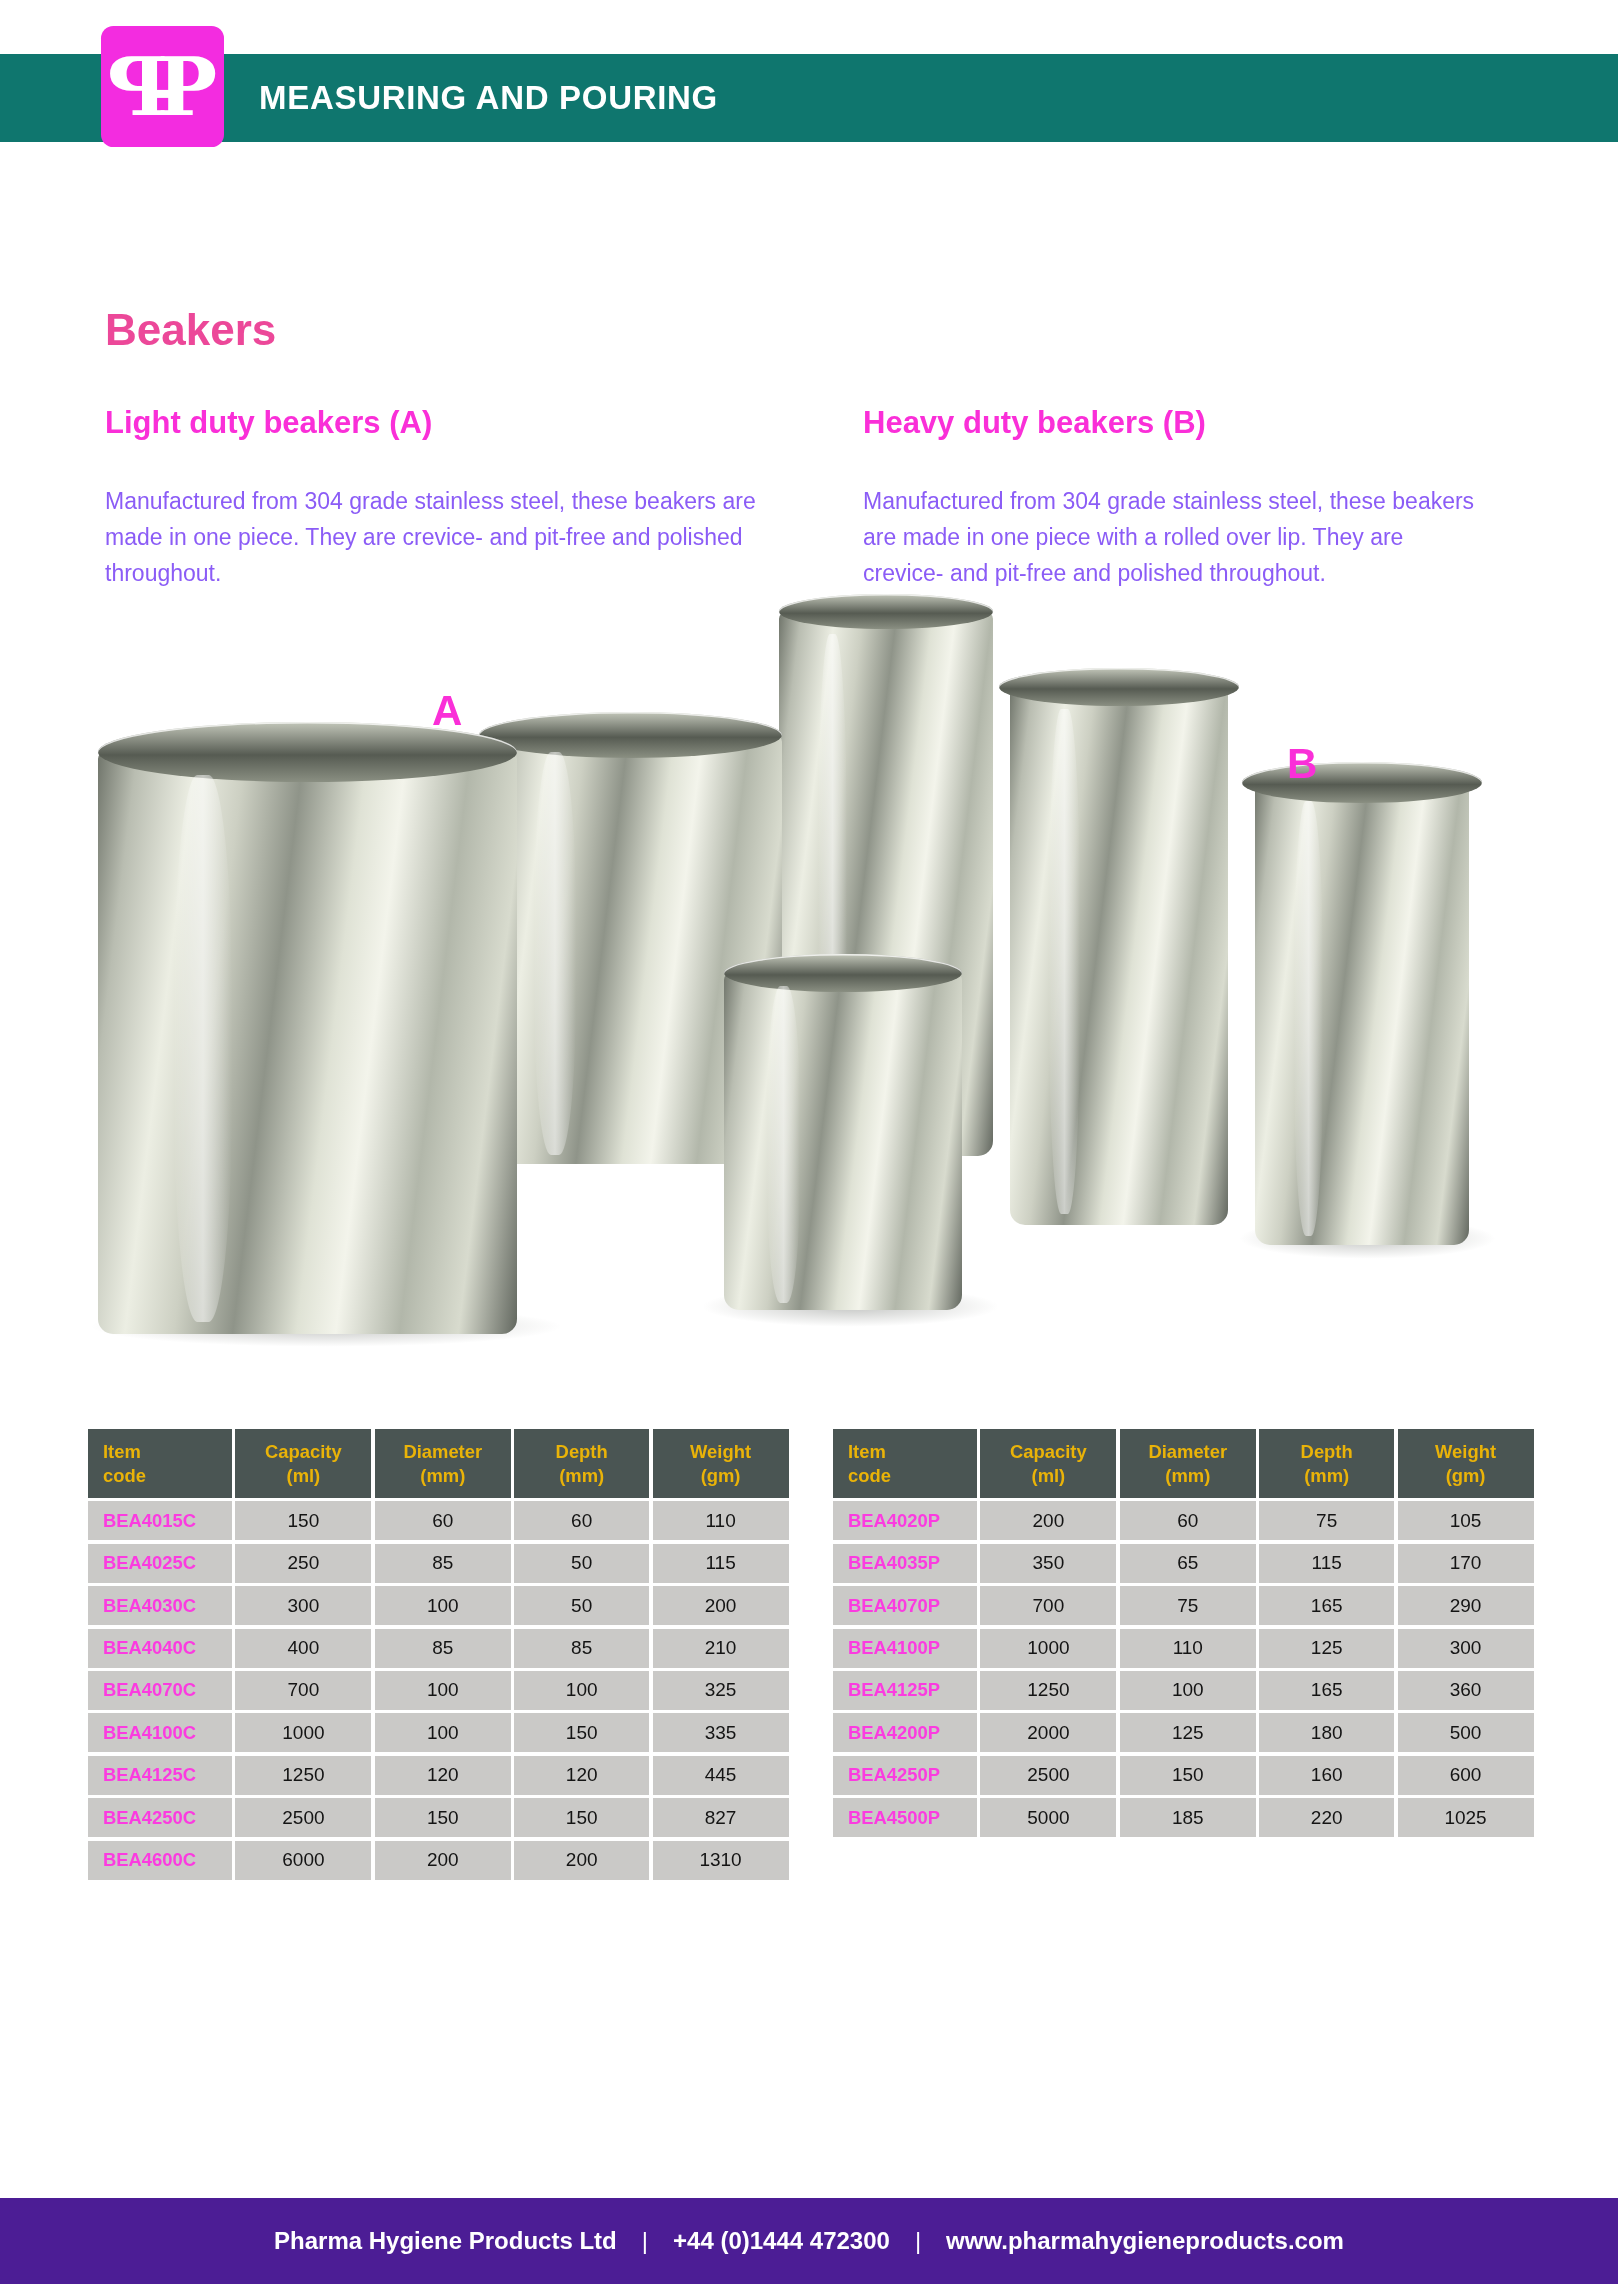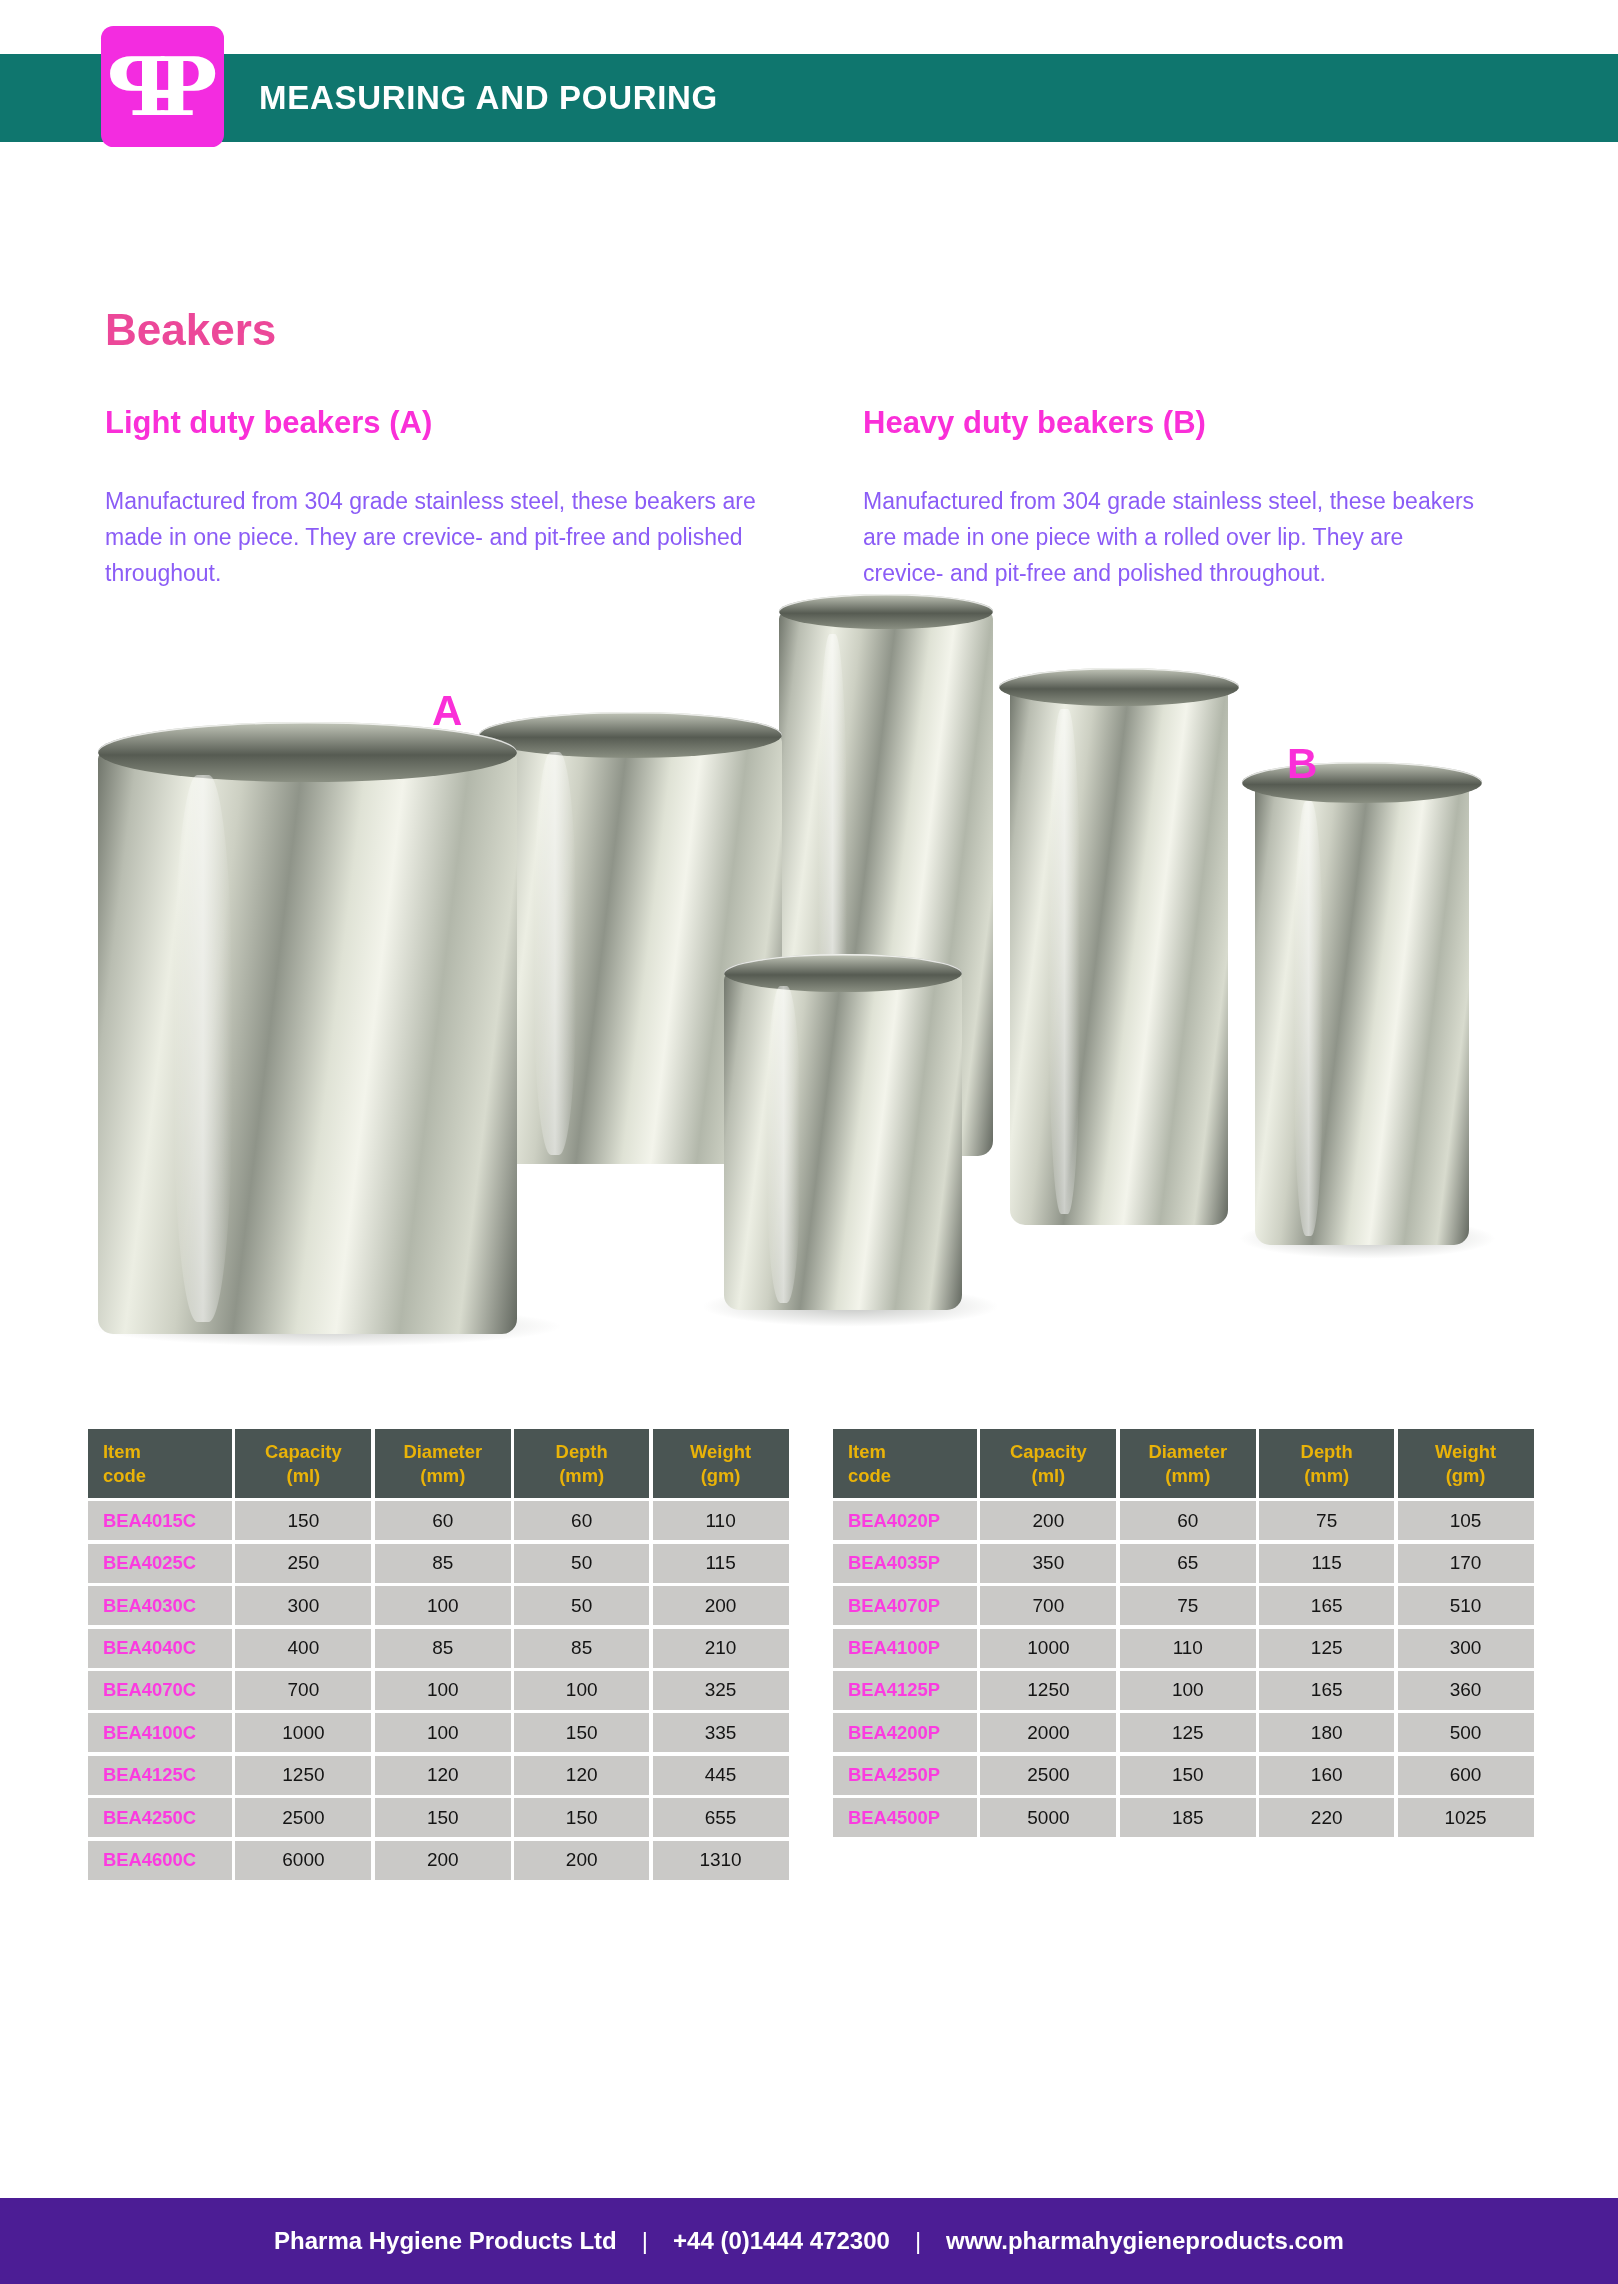--- a/index.html
+++ b/index.html
@@ -225,21 +225,21 @@
     <div class="cell">335</div>
     <div class="cell code">BEA4125C</div>
     <div class="cell">1250</div>
     <div class="cell">120</div>
     <div class="cell">120</div>
     <div class="cell">445</div>
     <div class="cell code">BEA4250C</div>
     <div class="cell">2500</div>
     <div class="cell">150</div>
     <div class="cell">150</div>
-    <div class="cell">655</div>
+    <div class="cell">827</div>
     <div class="cell code">BEA4600C</div>
     <div class="cell">6000</div>
     <div class="cell">200</div>
     <div class="cell">200</div>
     <div class="cell">1310</div>
   </div>
 <div class="ptable right">
     <div class="hcell first">
       <div>Item</div>
       <div>code</div>
@@ -267,21 +267,21 @@
     <div class="cell">105</div>
     <div class="cell code">BEA4035P</div>
     <div class="cell">350</div>
     <div class="cell">65</div>
     <div class="cell">115</div>
     <div class="cell">170</div>
     <div class="cell code">BEA4070P</div>
     <div class="cell">700</div>
     <div class="cell">75</div>
     <div class="cell">165</div>
-    <div class="cell">510</div>
+    <div class="cell">290</div>
     <div class="cell code">BEA4100P</div>
     <div class="cell">1000</div>
     <div class="cell">110</div>
     <div class="cell">125</div>
     <div class="cell">300</div>
     <div class="cell code">BEA4125P</div>
     <div class="cell">1250</div>
     <div class="cell">100</div>
     <div class="cell">165</div>
     <div class="cell">360</div>

